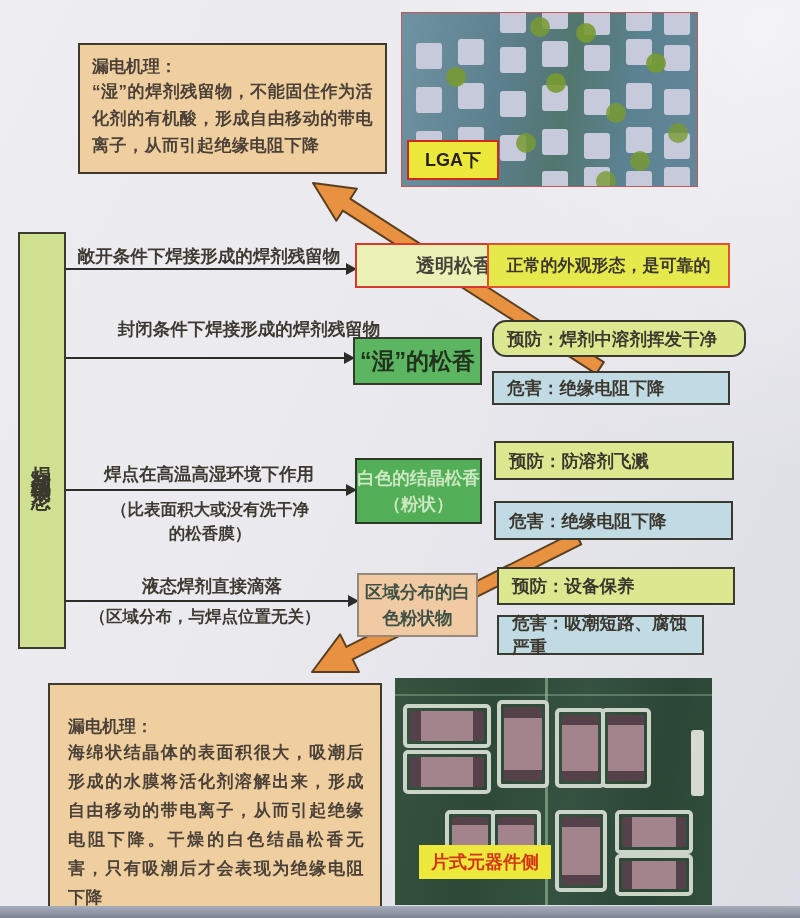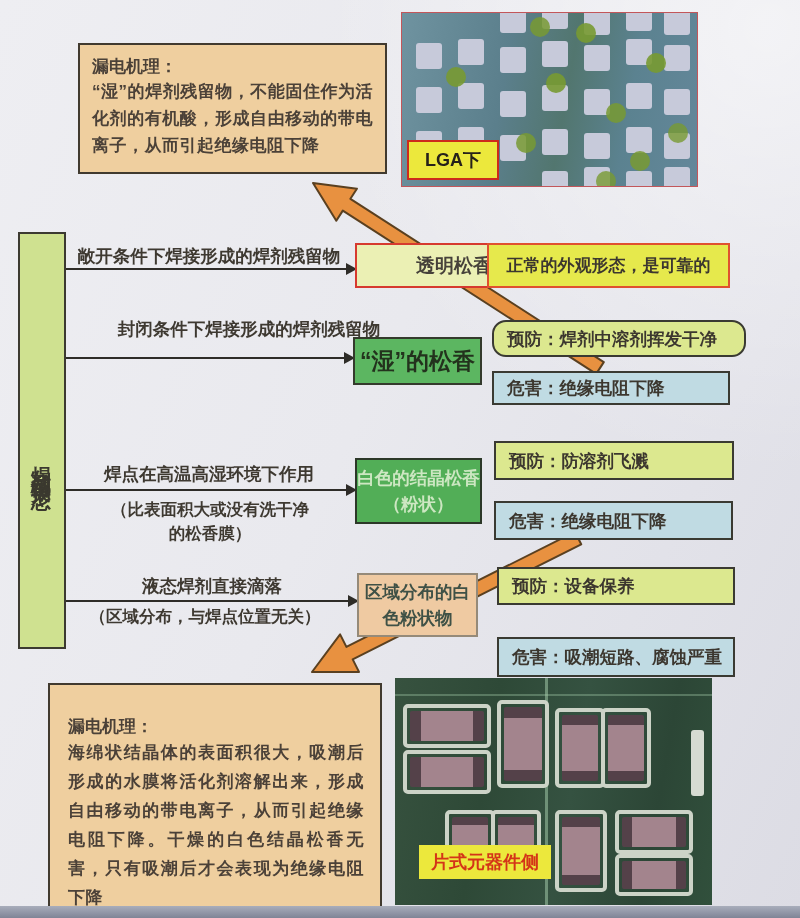--- a/index.html
+++ b/index.html
@@ -117,21 +117,21 @@
   <div class="rbox" id="assess">正常的外观形态，是可靠的</div>
   <div class="rbox" id="res2">“湿”的松香</div>
   <div class="rbox" id="res3">白色的结晶松香（粉状）</div>
   <div class="rbox" id="res4">区域分布的白色粉状物</div>
 
   <div class="pv" style="left:492px;top:320px;width:254px;height:37px;border-radius:14px;">预防：焊剂中溶剂挥发干净</div>
   <div class="hz" style="left:492px;top:371px;width:238px;height:34px;">危害：绝缘电阻下降</div>
   <div class="pv" style="left:494px;top:441px;width:240px;height:39px;">预防：防溶剂飞溅</div>
   <div class="hz" style="left:494px;top:501px;width:239px;height:39px;">危害：绝缘电阻下降</div>
   <div class="pv" style="left:497px;top:567px;width:238px;height:38px;">预防：设备保养</div>
-  <div class="hz" style="left:497px;top:615px;width:238px;height:40px;margin-top:22px;">危害：吸潮短路、腐蚀严重</div>
+  <div class="hz" style="left:497px;top:615px;width:207px;height:40px;">危害：吸潮短路、腐蚀严重</div>
 
   <div class="abs mech" style="left:48px;top:683px;width:334px;height:225px;box-sizing:border-box;padding:30px 16px 10px 18px;">
     <div class="t">漏电机理：</div>
     <div class="b" style="line-height:29px;">海绵状结晶体的表面积很大，吸潮后形成的水膜将活化剂溶解出来，形成自由移动的带电离子，从而引起绝缘电阻下降。干燥的白色结晶松香无害，只有吸潮后才会表现为绝缘电阻下降</div>
   </div>
 
   <div class="photo" id="photoBot">
     <div class="vline"></div>
     <div class="hline"></div>
     <div class="frameH" style="left:8px;top:26px;width:80px;height:36px;"></div>

